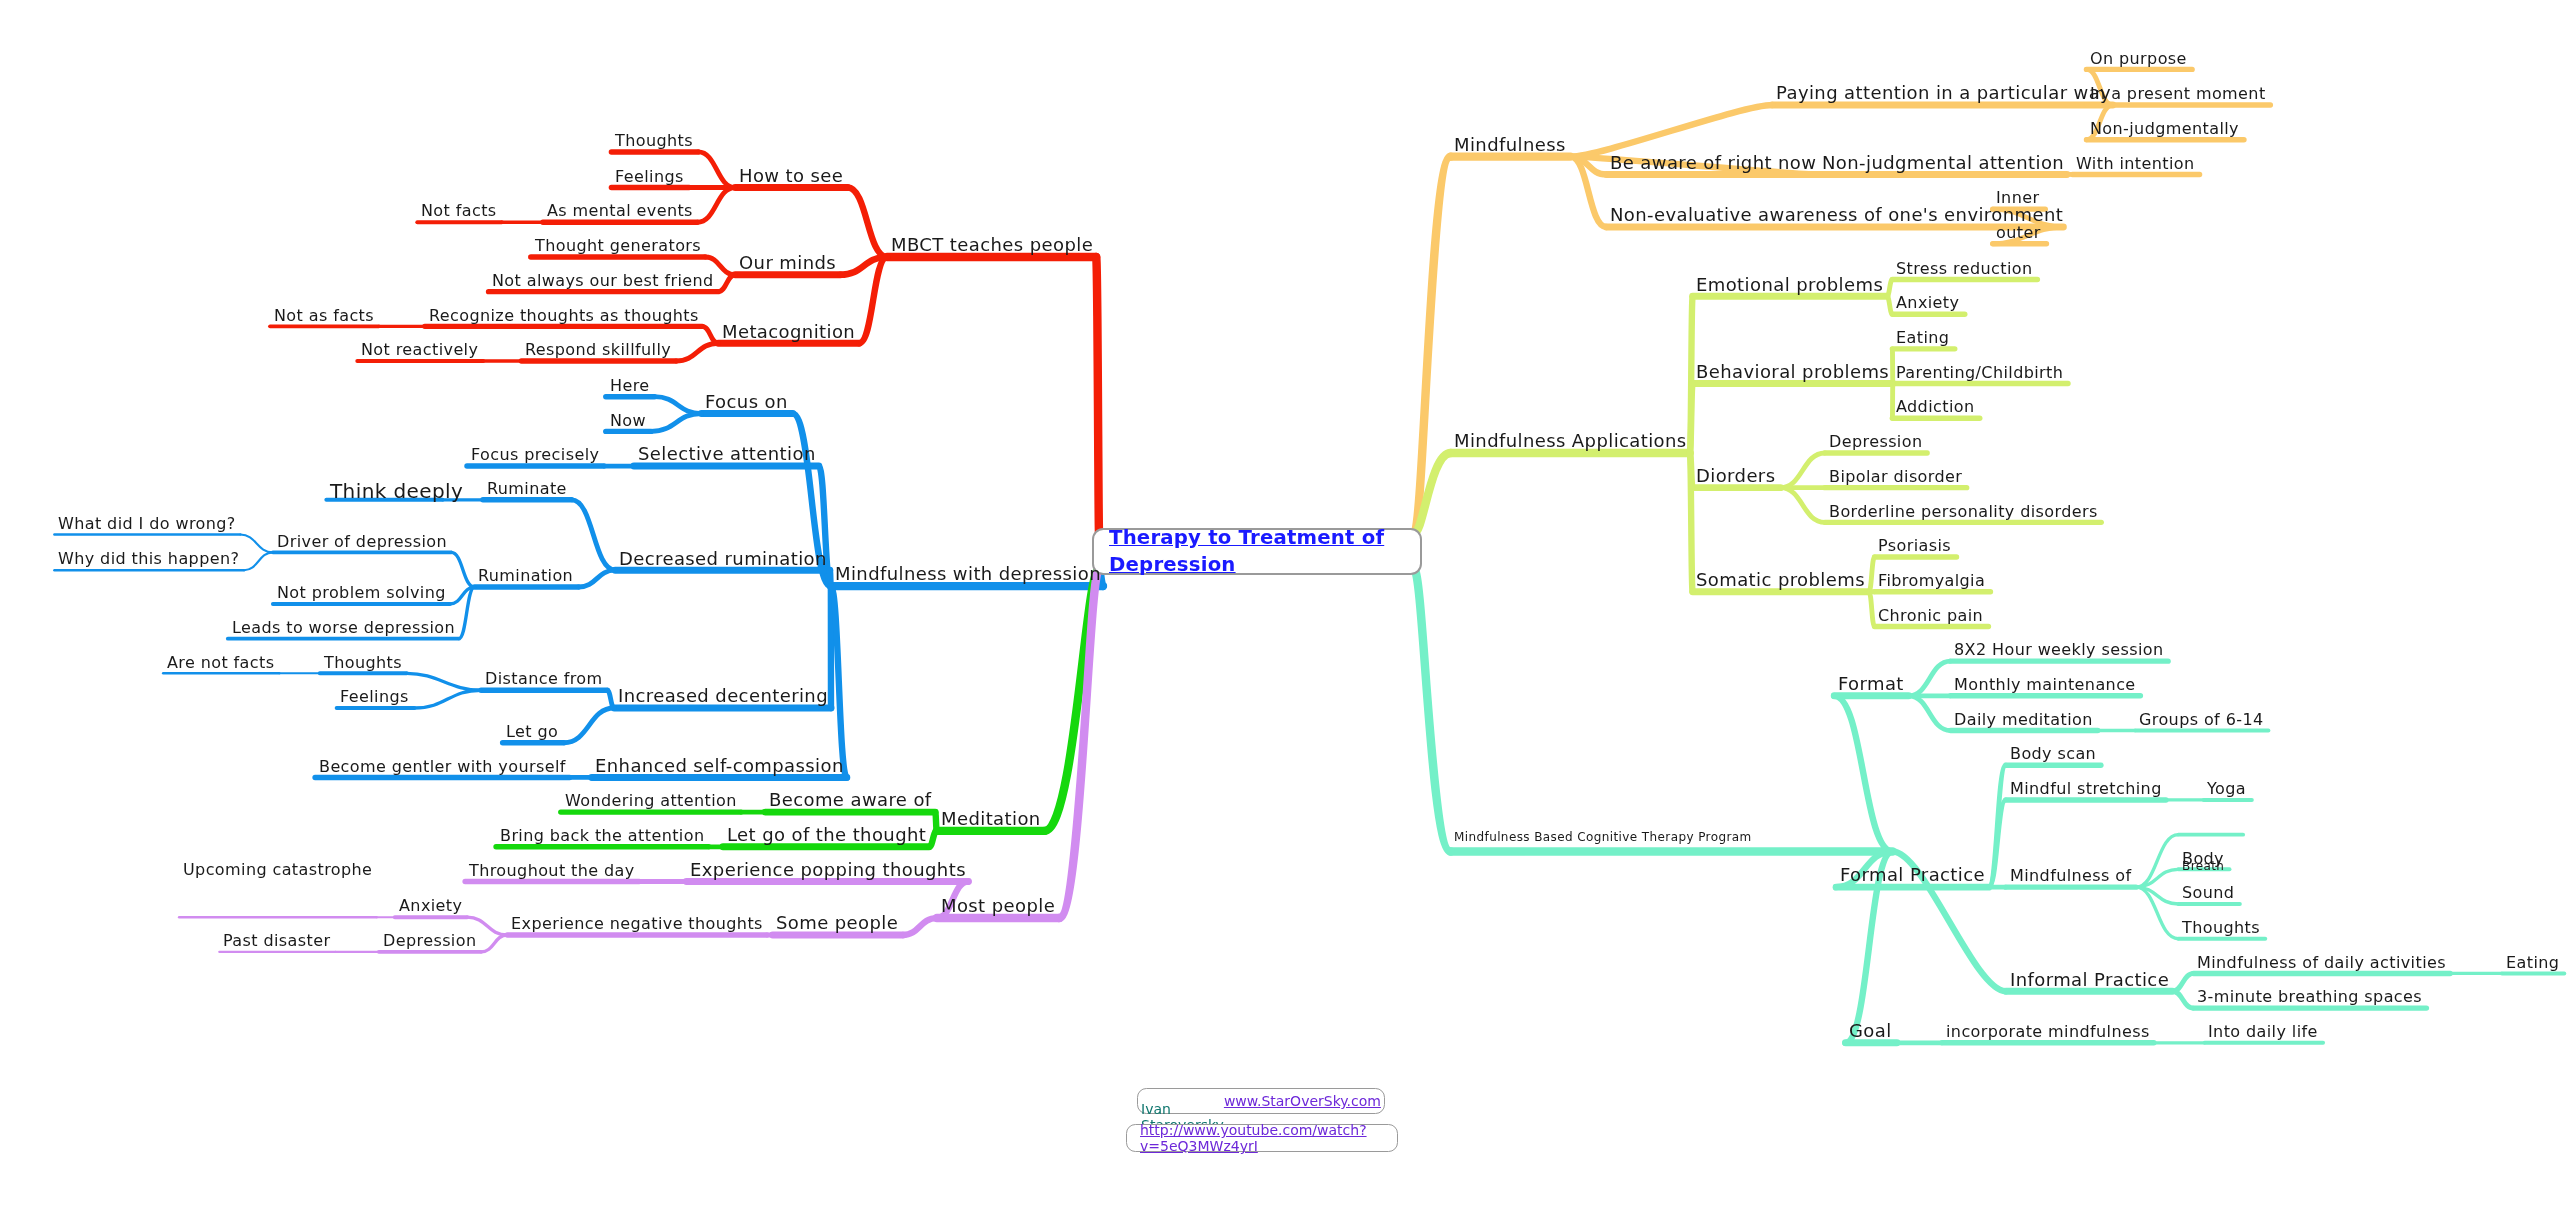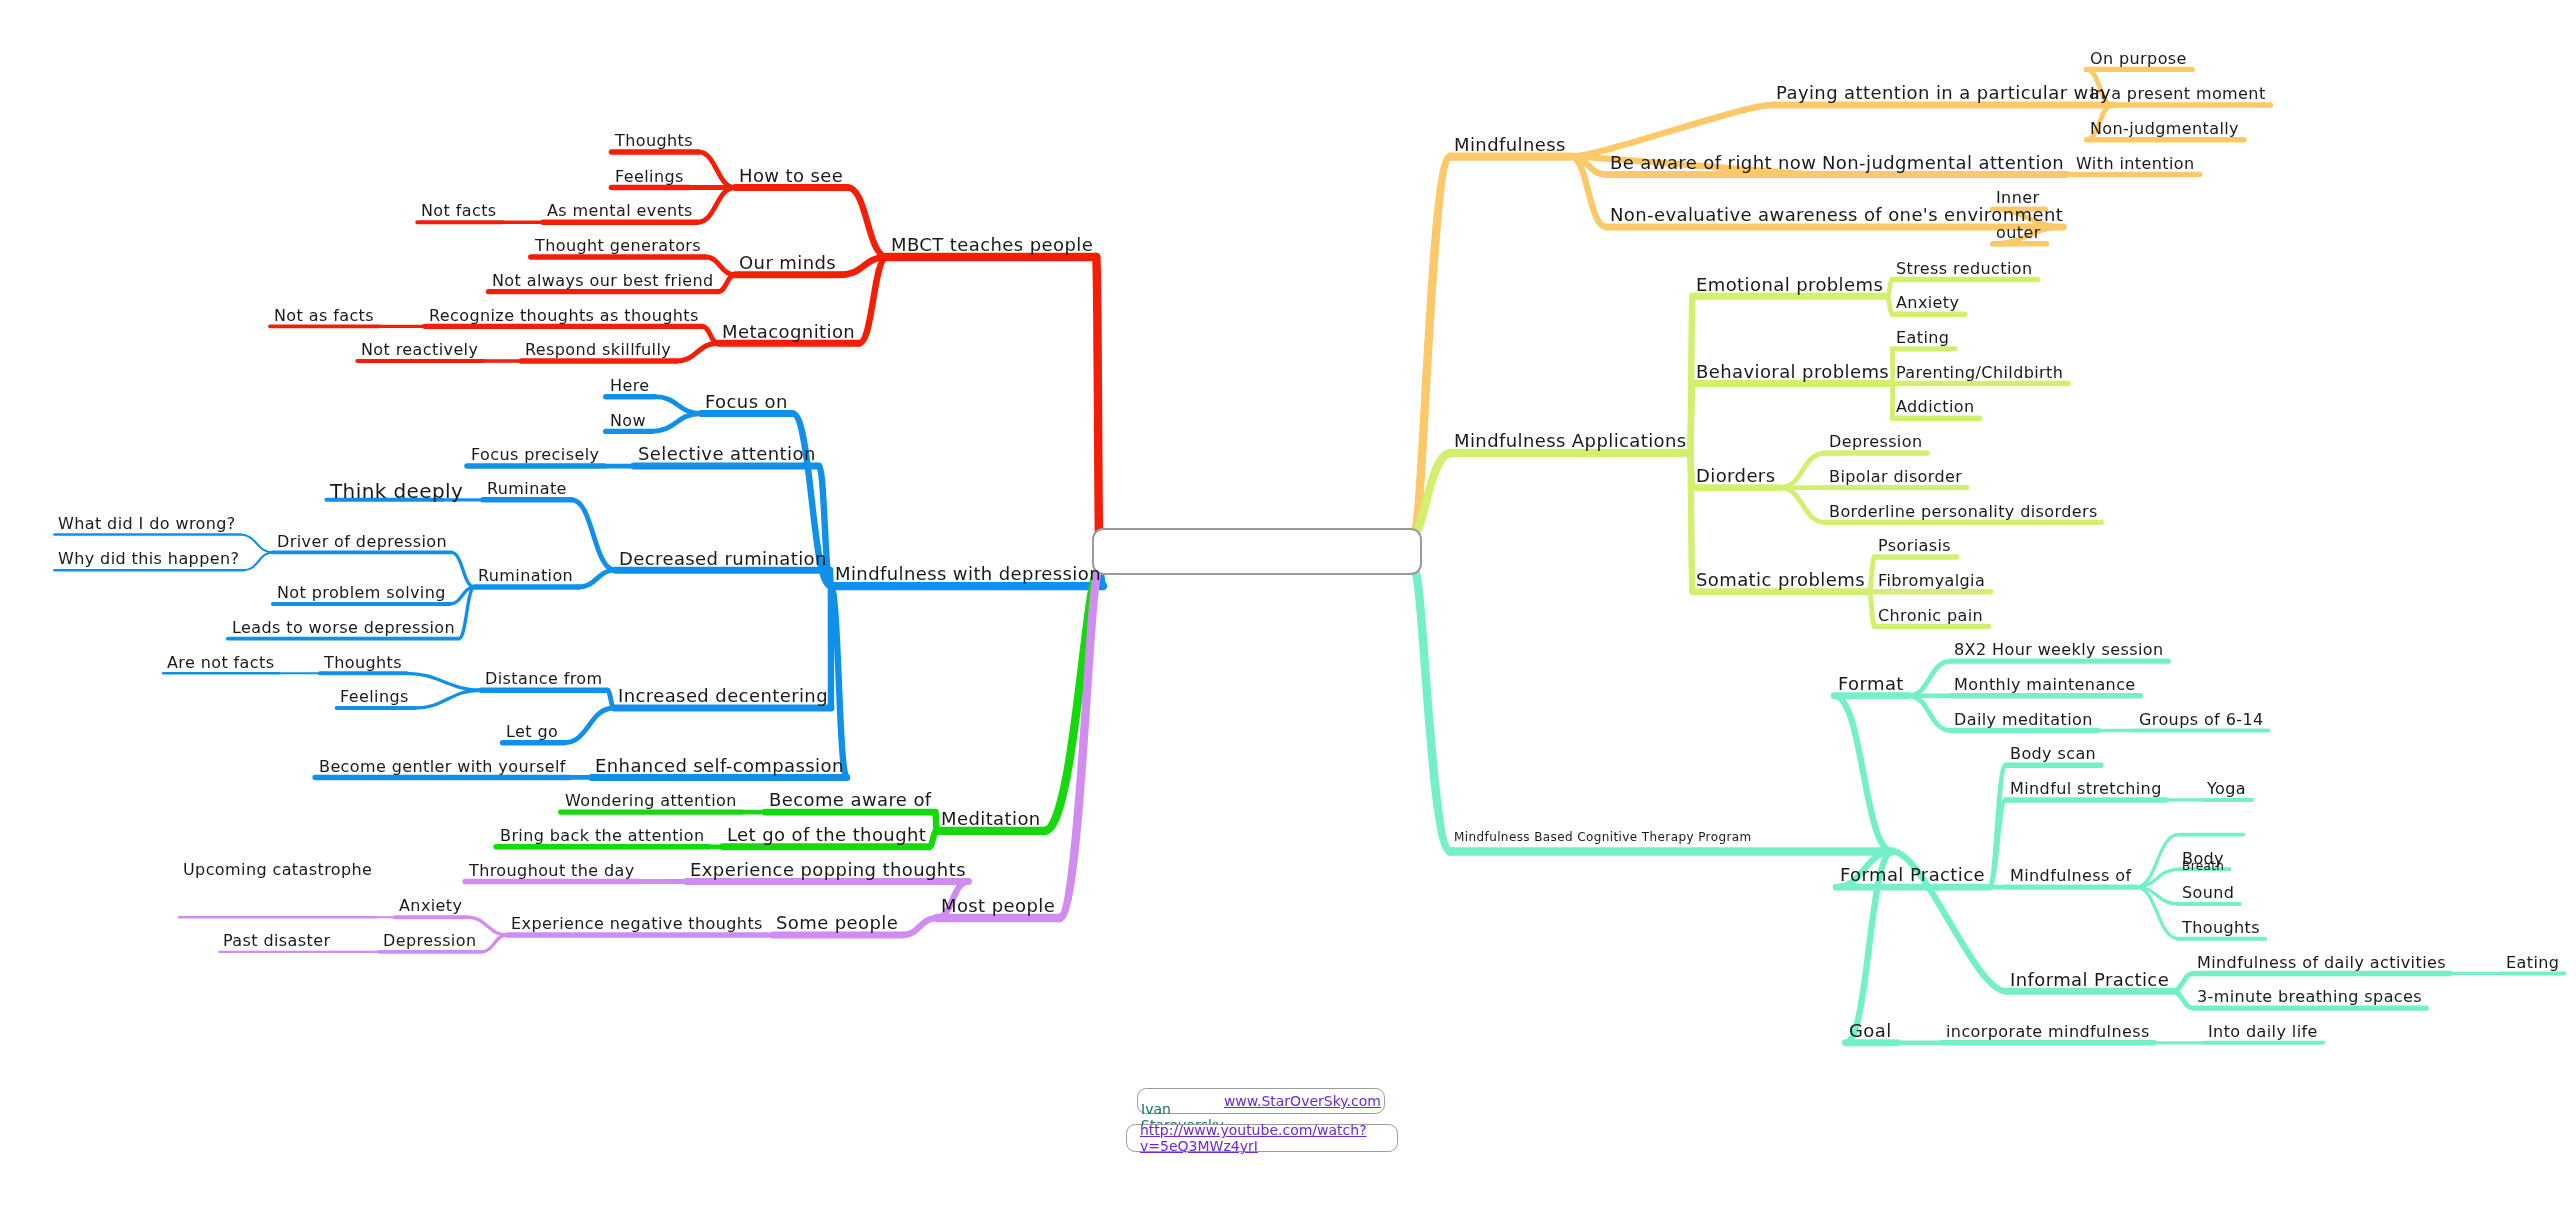--- a/index.html
+++ b/index.html
@@ -226,20 +226,21 @@
       <path d="M1968 1112 L2022.875 1112" stroke="#74f0c8" stroke-width="7.4" fill="none" stroke-linecap="round" stroke-linejoin="round"></path>
       <path d="M1968 1112 C1993.1015625 1112 1993.1015625 908 2018.203125 908" stroke="#74f0c8" stroke-width="6.800000000000001" fill="none" stroke-linecap="round" stroke-linejoin="round"></path>
       <path d="M2071 1112 L2296.84375 1112" stroke="#74f0c8" stroke-width="5.8" fill="none" stroke-linecap="round" stroke-linejoin="round"></path>
       <path d="M2071 1112 L2022.875 1112" stroke="#74f0c8" stroke-width="5.2" fill="none" stroke-linecap="round" stroke-linejoin="round"></path>
       <path d="M2351 1112 L2477.28125 1112" stroke="#74f0c8" stroke-width="4.199999999999999" fill="none" stroke-linecap="round" stroke-linejoin="round"></path>
       <path d="M2351 1112 L2296.84375 1112" stroke="#74f0c8" stroke-width="3.599999999999999" fill="none" stroke-linecap="round" stroke-linejoin="round"></path>
     </svg>
 
   <div class="center-box" id="center-box" style="left: 1092px; top: 528px; width: 330px; height: 47px;">
     <div>
+      <div class="center-text">Therapy to Treatment of Depression</div>
     </div>
   </div>
 
   <div class="foot-box" id="foot1" style="left: 1137px; top: 1088px; width: 248px; height: 26px;">
     <span class="foot-plain">Ivan Staroversky - </span>
       <span class="foot-link">www.StarOverSky.com</span>
   </div>
   <div class="foot-box" id="foot2" style="left: 1126px; top: 1124px; width: 272px; height: 28px;">
     <span class="foot-link">http://www.youtube.com/watch?v=5eQ3MWz4yrI</span>
   </div>

